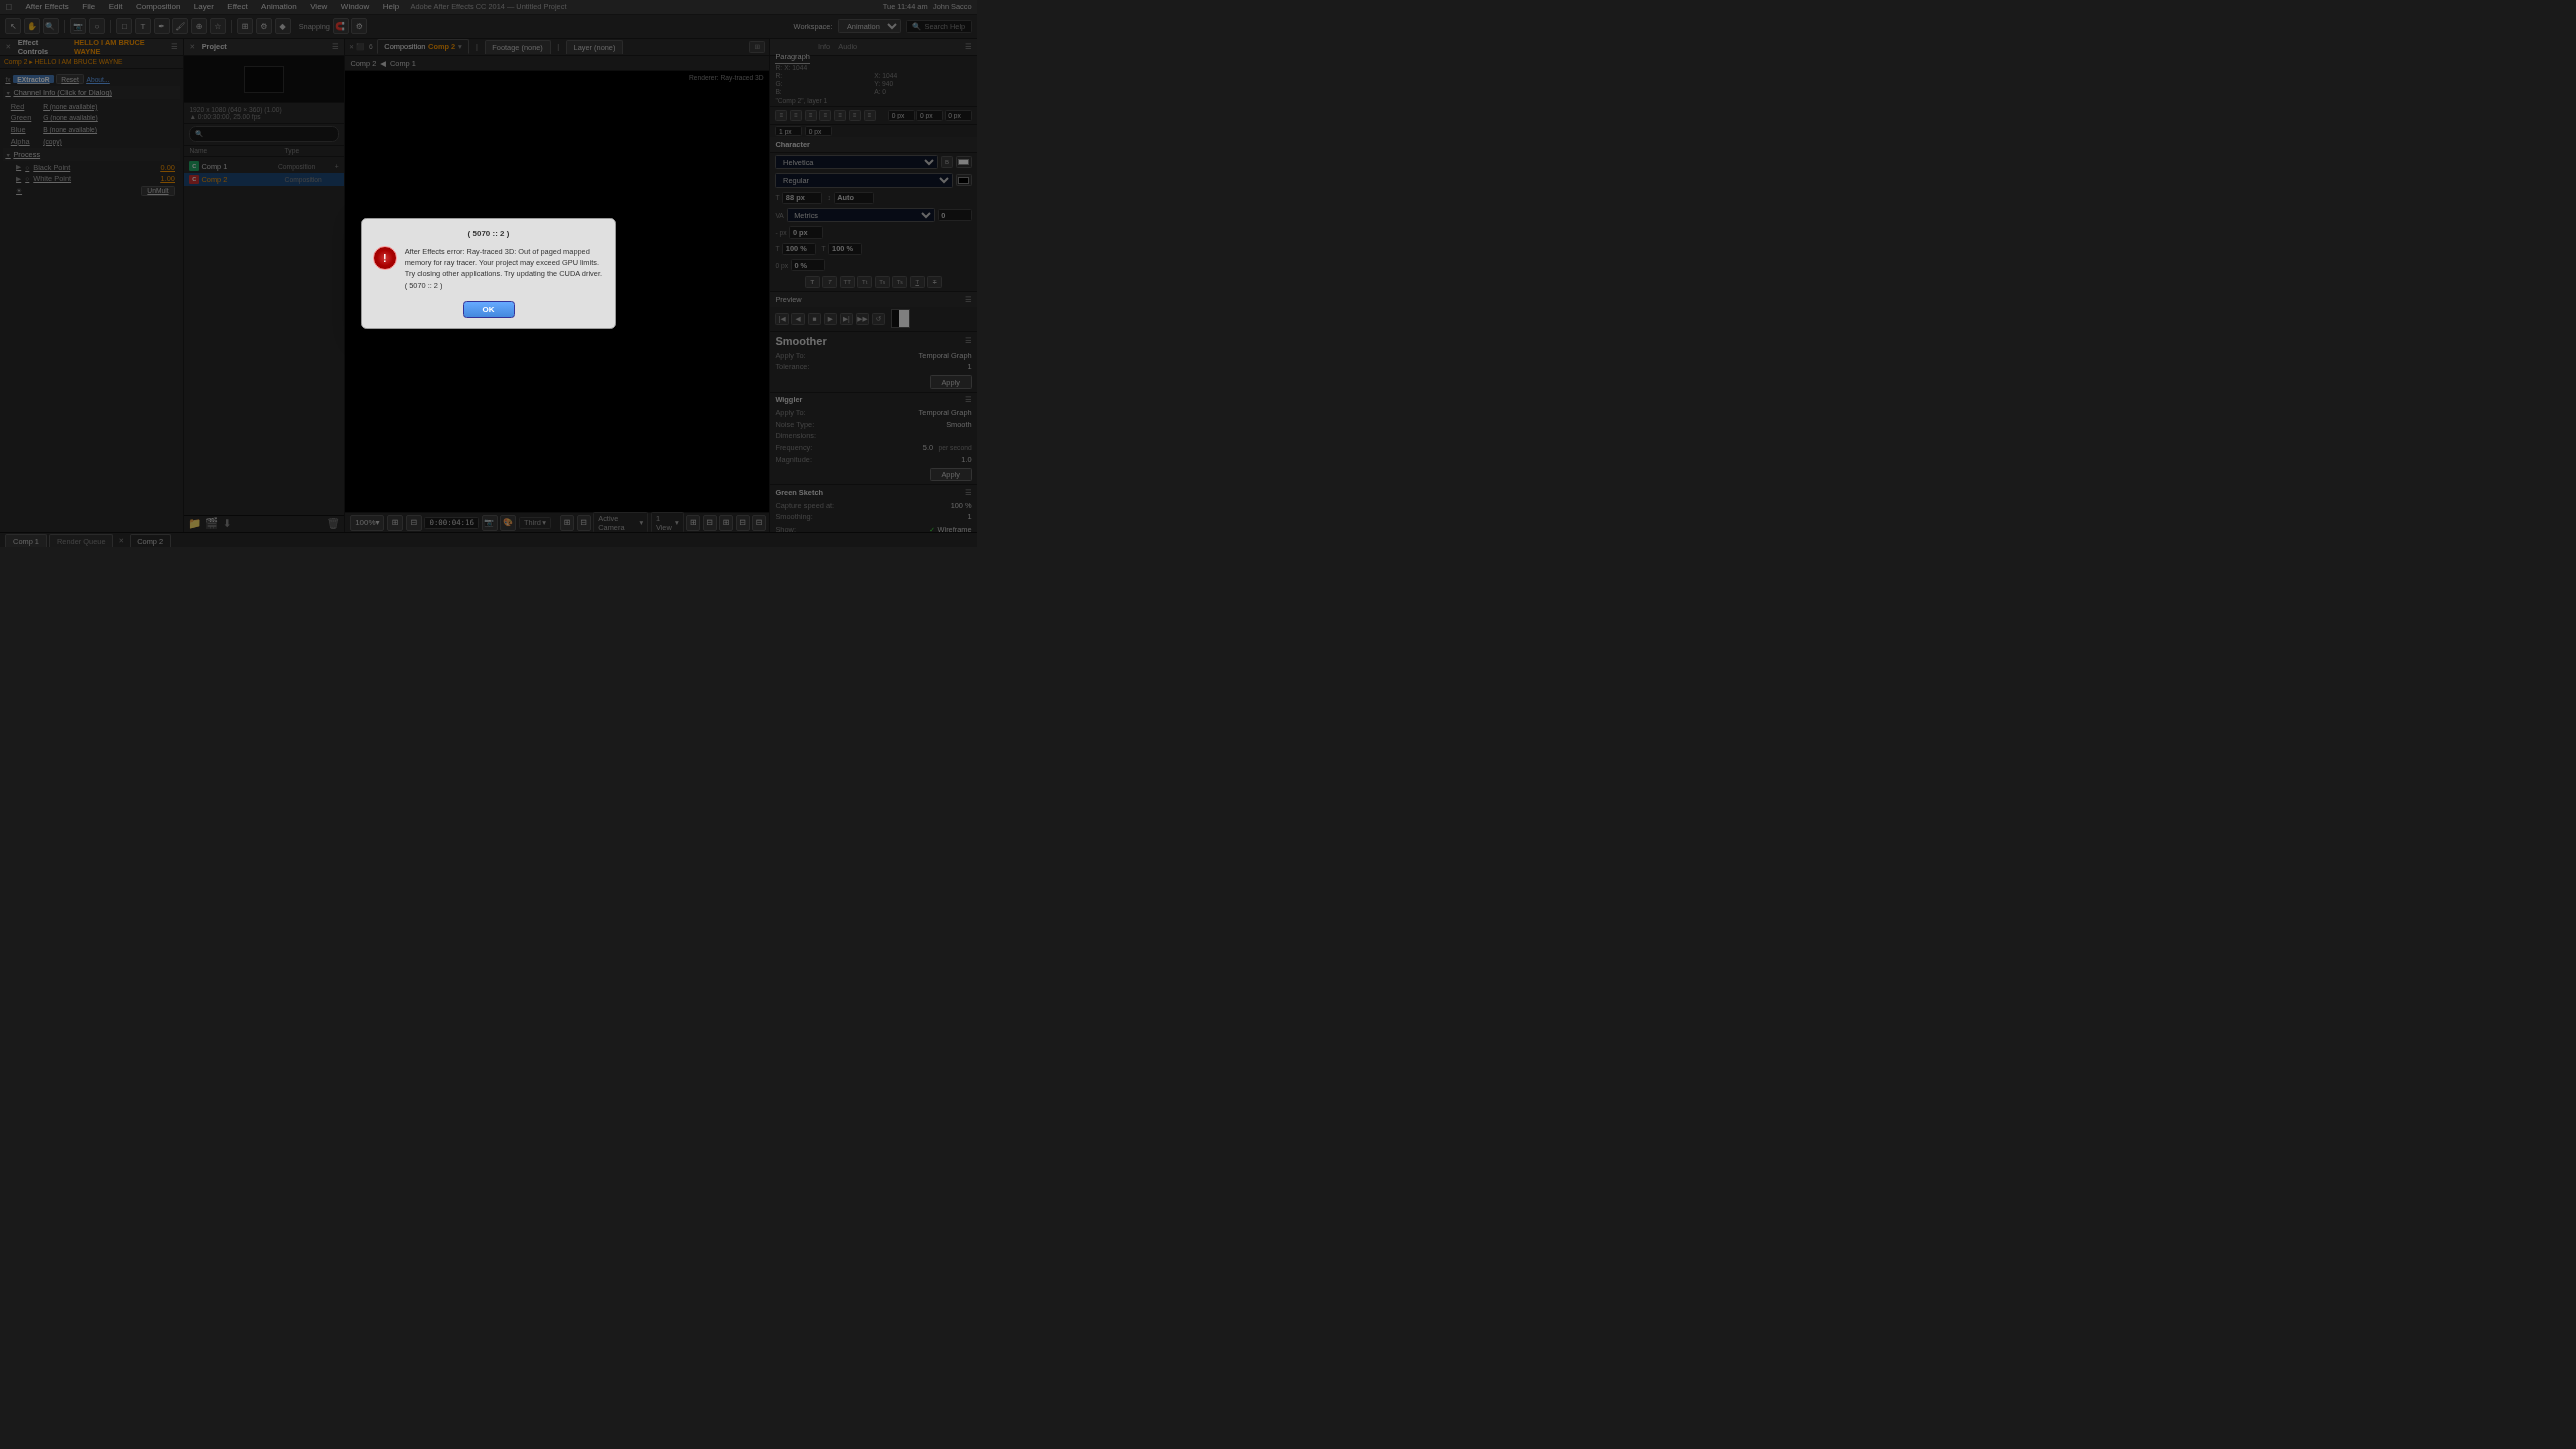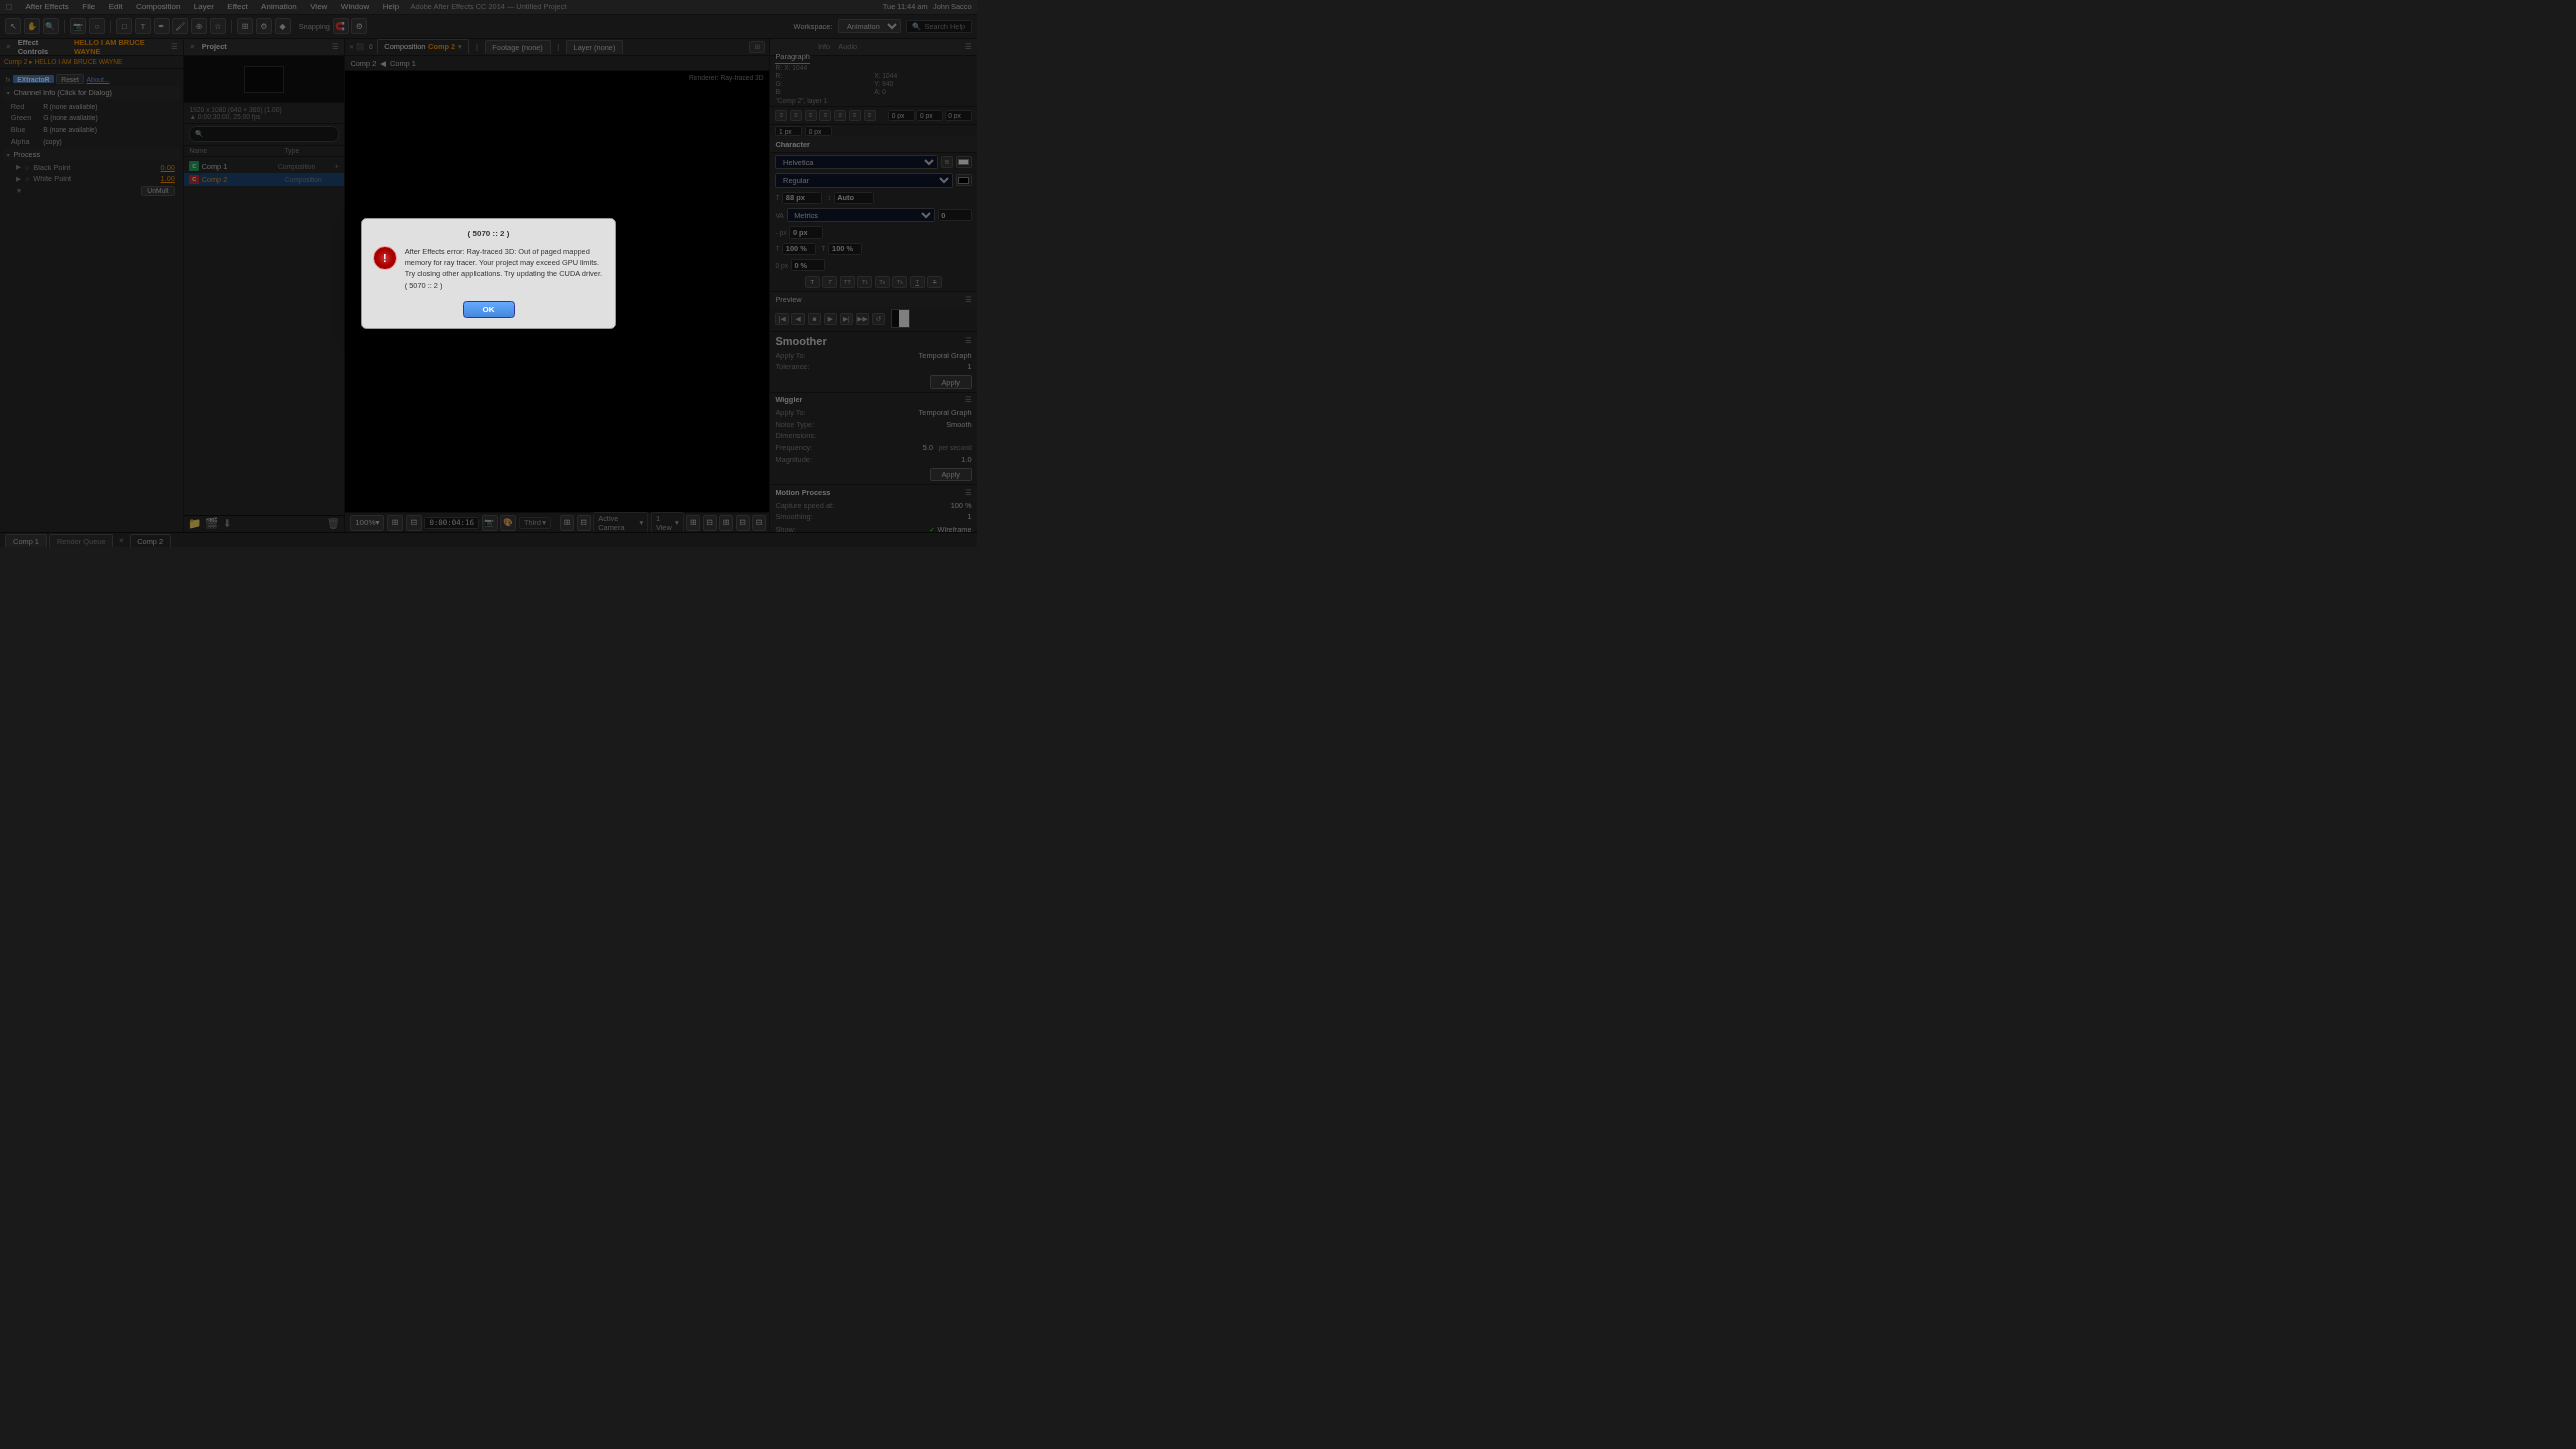--- a/index.html
+++ b/index.html
@@ -127,20 +127,21 @@
     .panel-close {
       font-size: 6.7px;
       color: #888;
       cursor: pointer;
       margin-right: 2.7px;
     }
     .effect-controls-content {
       padding: 2.7px;
       flex: 1;
       overflow-y: auto;
+      text-decoration: underline;
     }
     .breadcrumb {
       font-size: 6.7px;
       color: #aaa;
       padding: 2px 4px;
       background: #2d2d2d;
       border-bottom: 0.7px solid #1a1a1a;
     }
     .breadcrumb span { color: #f90; }
     .effect-row {
@@ -1307,21 +1308,21 @@
           <span class="smoother-label">Magnitude:</span>
           <span class="smoother-value">1.0</span>
         </div>
         <div style="text-align:right;">
           <button class="apply-btn">Apply</button>
         </div>
       </div>
 
       <div class="motion-sketch-section">
         <div style="display:flex;align-items:center;margin-bottom:2.7px;">
-          <span style="font-size:7.4px;color:#ddd;font-weight:bold;">Motion Process</span>
+          <span style="font-size:7.4px;color:#ddd;font-weight:bold;">Green Sketch</span>
           <span style="margin-left:auto;color:#888;cursor:pointer;">☰</span>
         </div>
         <div class="motion-row">
           <span class="motion-label">Capture speed at:</span>
           <span class="motion-value">100 %</span>
         </div>
         <div class="motion-row">
           <span class="motion-label">Smoothing:</span>
           <span class="motion-value">1</span>
         </div>

